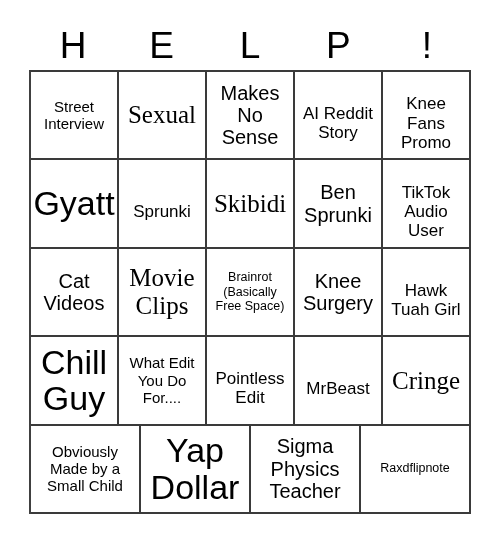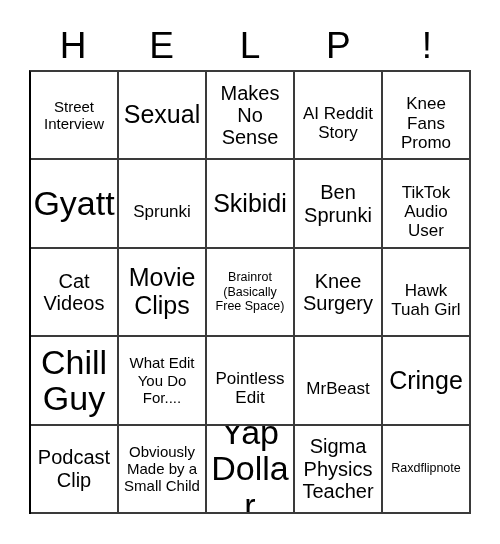--- a/index.html
+++ b/index.html
@@ -32,21 +32,21 @@
     font-size: 37px;
     line-height: 1;
     font-weight: 400;
     letter-spacing: 0px;
     color: #000000;
     user-select: none;
   }
   .grid {
     width: 442px;
     border-top: 2px solid #3a3a3a;
-    border-left: 2px solid #000000;
+    border-left: 2px solid #404040;
     box-sizing: border-box;
   }
   .grid-row {
     display: flex;
     width: 100%;
   }
   .cell {
     flex: 1 1 0;
     width: 88.4px;
     height: 88.4px;
@@ -65,21 +65,21 @@
     width: 100%;
     color: #000000;
     line-height: 1.14;
     word-wrap: break-word;
   }
   
   .sz-xs { font-size: 12.5px; line-height: 1.18; }
   .sz-sm { font-size: 15px; line-height: 1.16; }
   .sz-md { font-size: 17px; line-height: 1.14; margin-top: 16px; }
   .sz-lg { font-size: 20px; line-height: 1.12; }
-  .sz-xl { font-size: 25px; line-height: 1.1; }
+  .sz-xl { font-size: 25px; line-height: 1.1; font-family: Liberation Serif, serif; }
   .sz-xxl { font-size: 34px; line-height: 1.08; }
 </style>
 </head>
 <body>
 
 <div class="card">
 
   <div class="header-row">
     <div class="header-cell">H</div>
     <div class="header-cell">E</div>
@@ -157,23 +157,20 @@
       <div class="cell">
           <span class="cell-text sz-md">MrBeast</span>
         </div>
       <div class="cell">
           <span class="cell-text sz-xl">Cringe</span>
         </div>
     </div>
 
     <div class="grid-row">
       <div class="cell">
-          <span class="cell-text sz-lg">Podcast Clip</span>
-        </div>
-      <div class="cell">
           <span class="cell-text sz-sm">Obviously Made by a Small Child</span>
         </div>
       <div class="cell">
           <span class="cell-text sz-xxl">Yap Dollar</span>
         </div>
       <div class="cell">
           <span class="cell-text sz-lg">Sigma Physics Teacher</span>
         </div>
       <div class="cell">
           <span class="cell-text sz-xs">Raxdflipnote</span>

